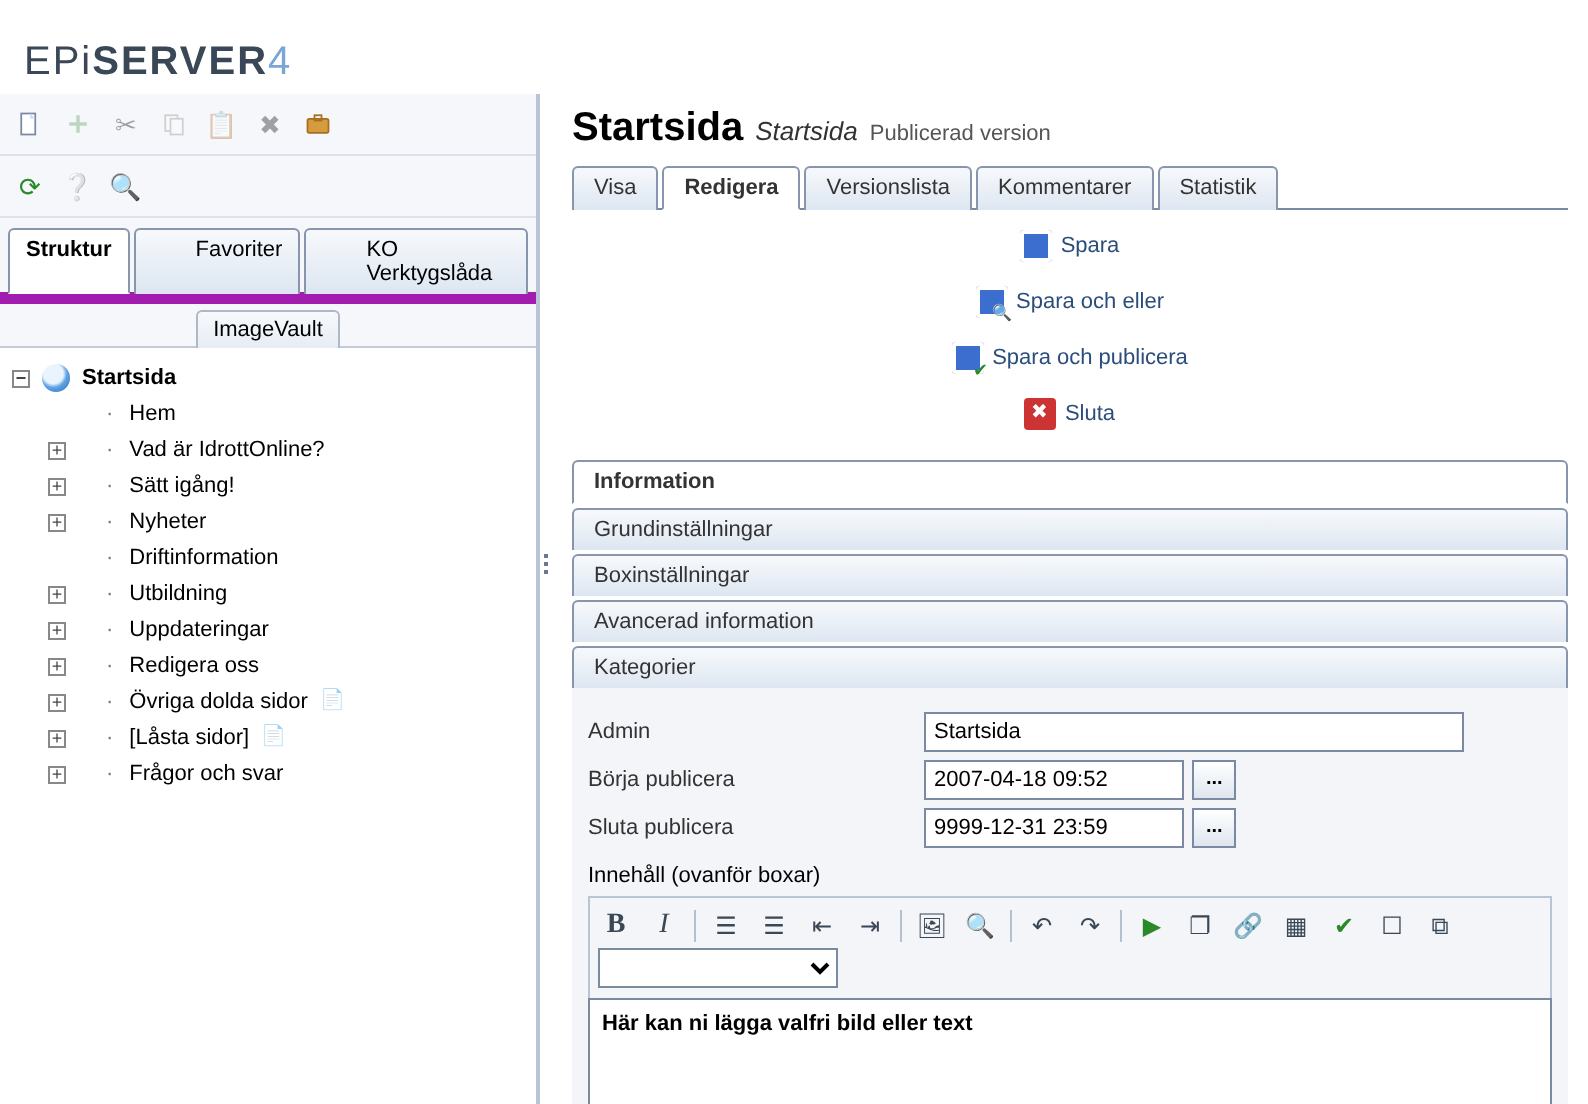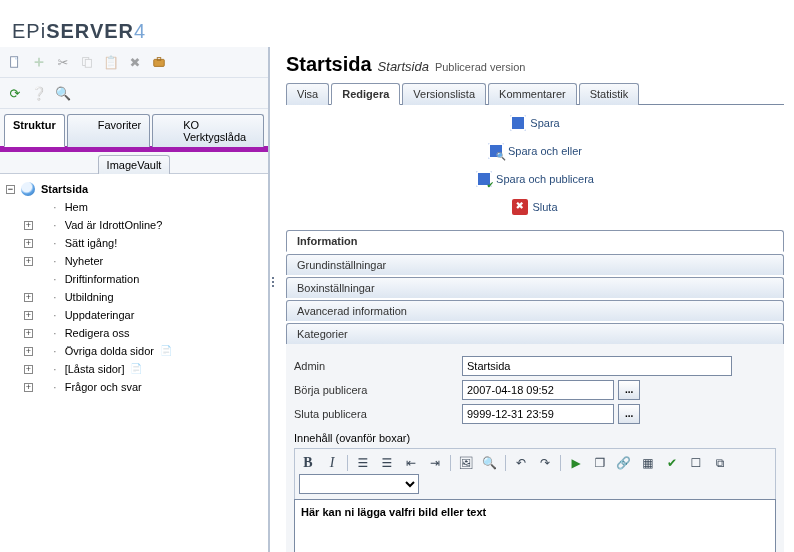--- a/index.html
+++ b/index.html
@@ -125,21 +125,21 @@
     border-bottom:1px solid #7a8aa3;
     flex-direction:column;
   }
   .form-area { background:#f3f5f8; padding:8px; }
   .form-row { display:flex; align-items:center; margin: 4px 0; }
   .form-row label { width:168px; color:#333; }
   .form-row input[type=text]{
     border:1px solid #7a8aa3; padding:2px 4px; font: inherit; height:20px;
   }
   .form-row .wide{ width:270px; }
-  .form-row .med{ width:152px; }
+  .form-row .med{ width:130px; }
   .ell-btn{
     width:22px; height:20px; border:1px solid #7a8aa3;
     background:linear-gradient(#fff,#dfe6ef); margin-left:4px;
     cursor:pointer; font-weight:700; font-size:10px; line-height:1;
   }
   .editor-label { margin: 8px 0 4px; }
   .rte-toolbar {
     background:#f3f5f8; border-top:1px solid #b9c4d4; border-left:1px solid #b9c4d4; border-right:1px solid #b9c4d4;
     padding:3px 4px;
   }

